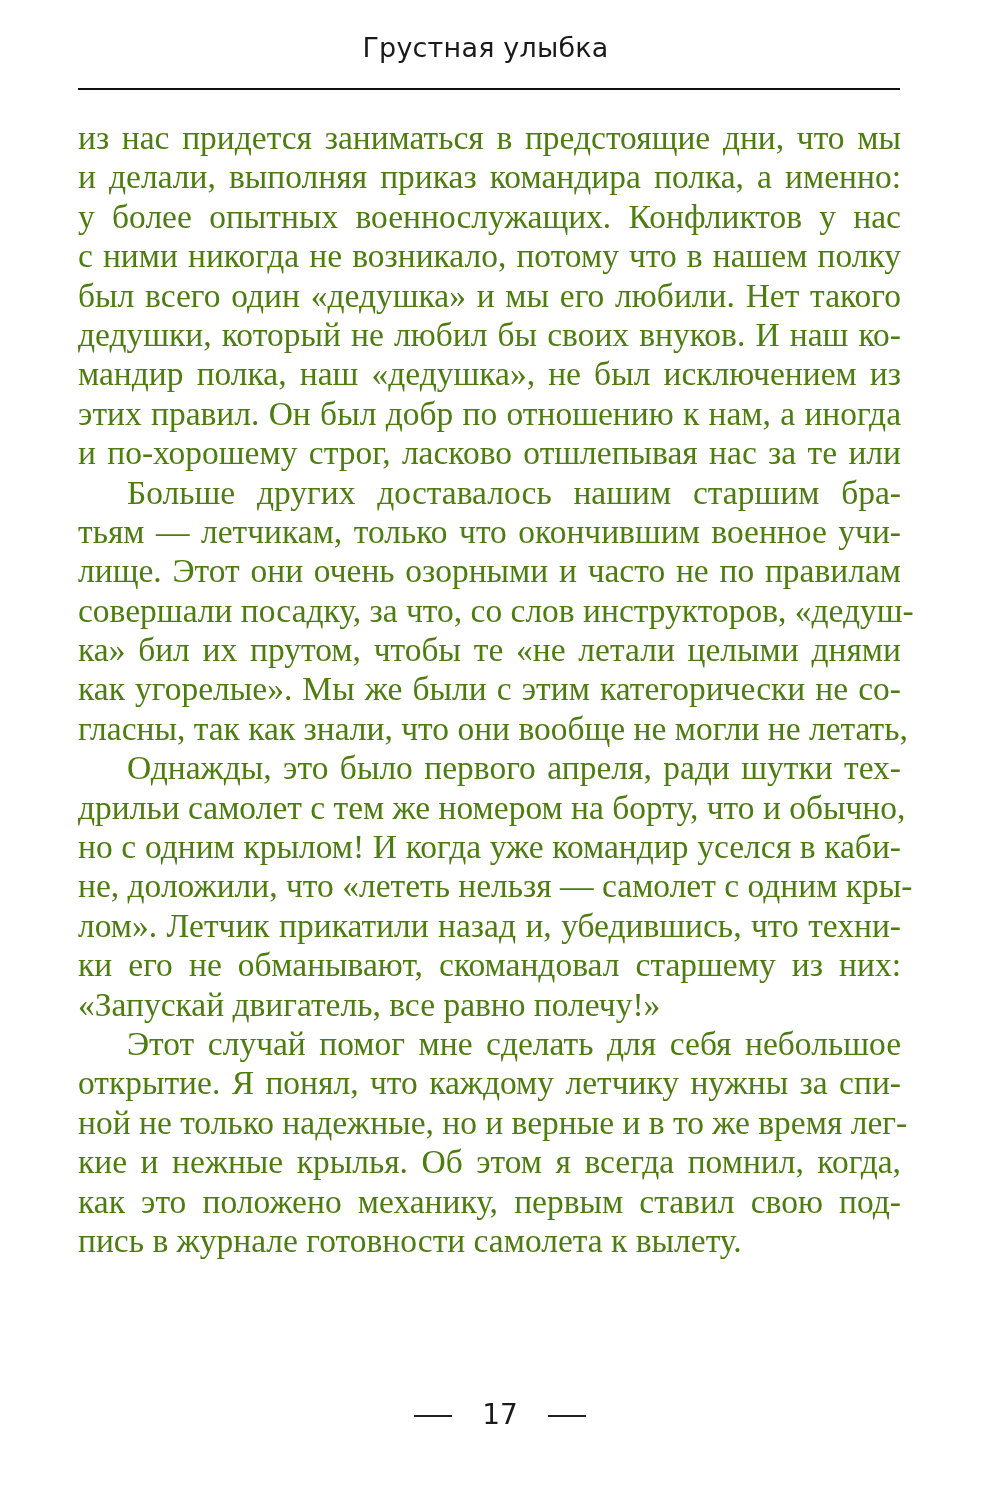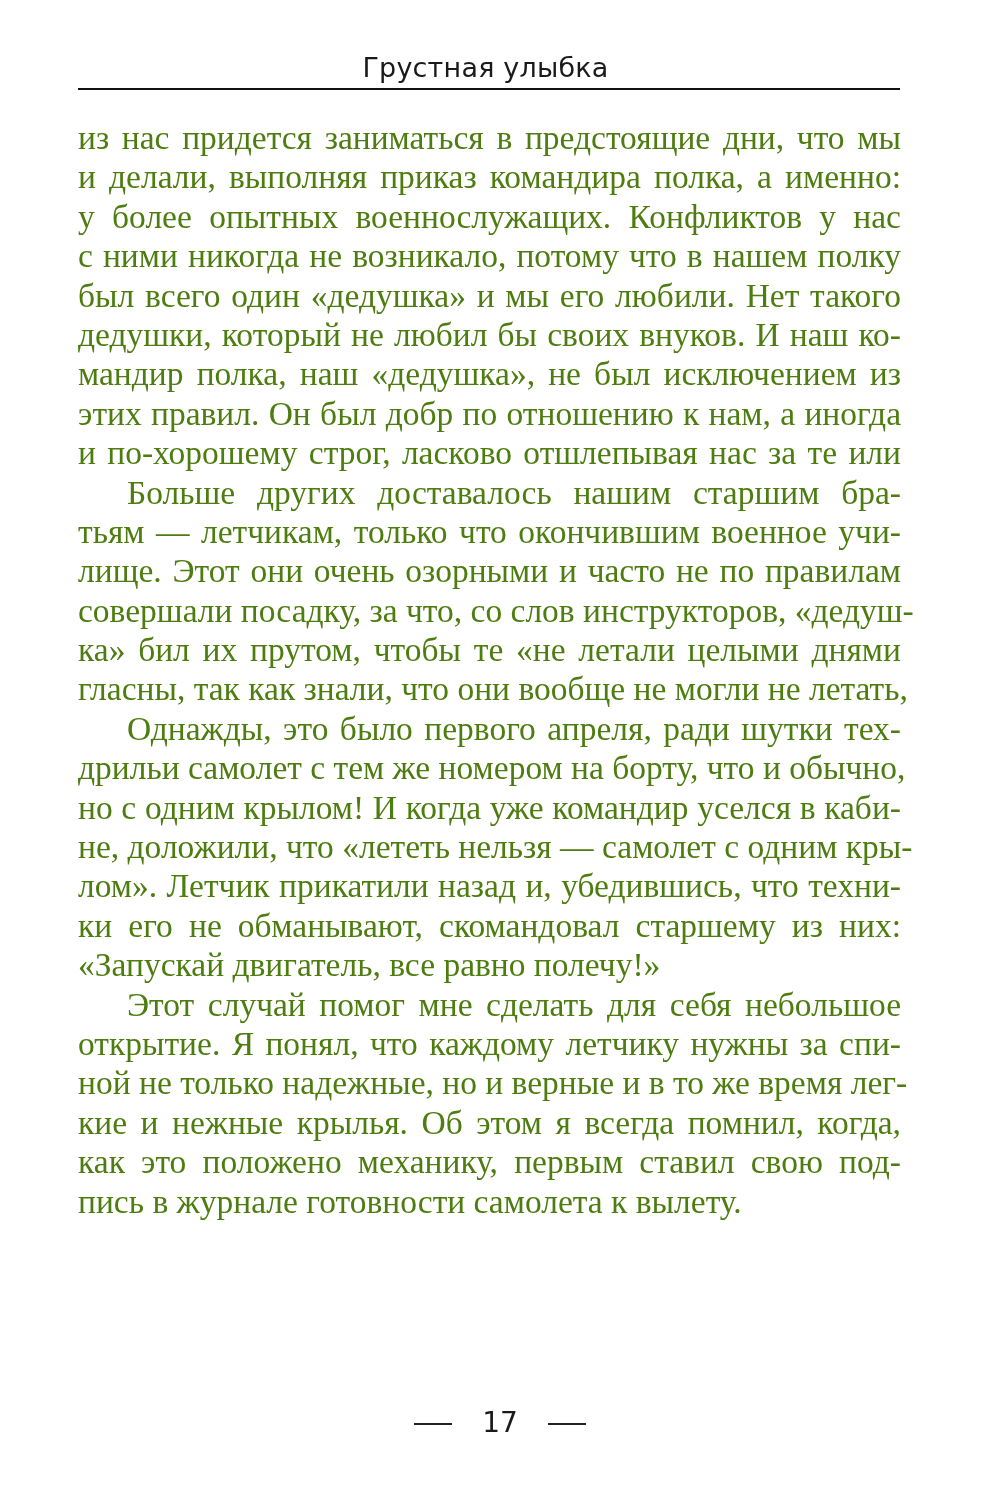--- a/index.html
+++ b/index.html
@@ -1,37 +1,37 @@
 <!DOCTYPE html>
 <html><head>
   <meta charset="utf-8">
   <style>
     html, body { margin: 0; padding: 0; background: #ffffff; }
     body { width: 1000px; height: 1486px; position: relative; overflow: hidden; }
     .page { position: absolute; left: 0; top: 0; width: 1000px; height: 1486px; background: #fff; }
     .running-head {
-      position: absolute; left: 0; top: 52px; width: 971px; text-align: center;
+      position: absolute; left: 0; top: 32px; width: 971px; text-align: center;
       font-family: "DejaVu Sans", sans-serif; font-size: 27px; color: #1a1a1a; letter-spacing: 0.2px;
       font-weight: normal;
     }
     .head-rule {
       position: absolute; left: 78px; top: 88px; width: 822px; height: 0;
       border-top: 2.5px solid #111;
     }
     .body-text {
       position: absolute; left: 78px; top: 118px; width: 823px;
       font-family: "Liberation Serif", serif; font-size: 33.5px; line-height: 39.4px;
       color: #4d7c0f;
     }
     .line { display: block; white-space: nowrap; text-align: justify; text-align-last: justify; height: 39.4px; }
     .line.last { text-align-last: left; }
     .line.indent { padding-left: 49px; }
     .folio {
       position: absolute; left: 0; top: 1398px; width: 1000px; text-align: center;
-      font-family: "DejaVu Sans", sans-serif; font-size: 28px; color: #1a1a1a; margin-top: 8px;
+      font-family: "DejaVu Sans", sans-serif; font-size: 28px; color: #1a1a1a;
     }
     .folio .dash { display: inline-block; width: 38px; height: 0; border-top: 2px solid #222; vertical-align: middle; margin: 0 30px; }
   </style>
 </head>
 <body>
 
 <div class="page">
   <div class="running-head">Грустная улыбка</div>
   <div class="head-rule"></div>
 
@@ -43,20 +43,21 @@
     <span class="line">был всего один «дедушка» и мы его любили. Нет такого</span>
     <span class="line">дедушки, который не любил бы своих внуков. И наш ко-</span>
     <span class="line">мандир полка, наш «дедушка», не был исключением из</span>
     <span class="line">этих правил. Он был добр по отношению к нам, а иногда</span>
     <span class="line">и по-хорошему строг, ласково отшлепывая нас за те или</span>
     <span class="line indent">Больше других доставалось нашим старшим бра-</span>
     <span class="line">тьям — летчикам, только что окончившим военное учи-</span>
     <span class="line">лище. Этот они очень озорными и часто не по правилам</span>
     <span class="line">совершали посадку, за что, со слов инструкторов, «дедуш-</span>
     <span class="line">ка» бил их прутом, чтобы те «не летали целыми днями</span>
+    <span class="line">как угорелые». Мы же были с этим категорически не со-</span>
     <span class="line">гласны, так как знали, что они вообще не могли не летать,</span>
     <span class="line indent">Однажды, это было первого апреля, ради шутки тех-</span>
     <span class="line">дрильи самолет с тем же номером на борту, что и обычно,</span>
     <span class="line">но с одним крылом! И когда уже командир уселся в каби-</span>
     <span class="line">не, доложили, что «лететь нельзя — самолет с одним кры-</span>
     <span class="line">лом». Летчик прикатили назад и, убедившись, что техни-</span>
     <span class="line">ки его не обманывают, скомандовал старшему из них:</span>
     <span class="line last">«Запускай двигатель, все равно полечу!»</span>
     <span class="line indent">Этот случай помог мне сделать для себя небольшое</span>
     <span class="line">открытие. Я понял, что каждому летчику нужны за спи-</span>

